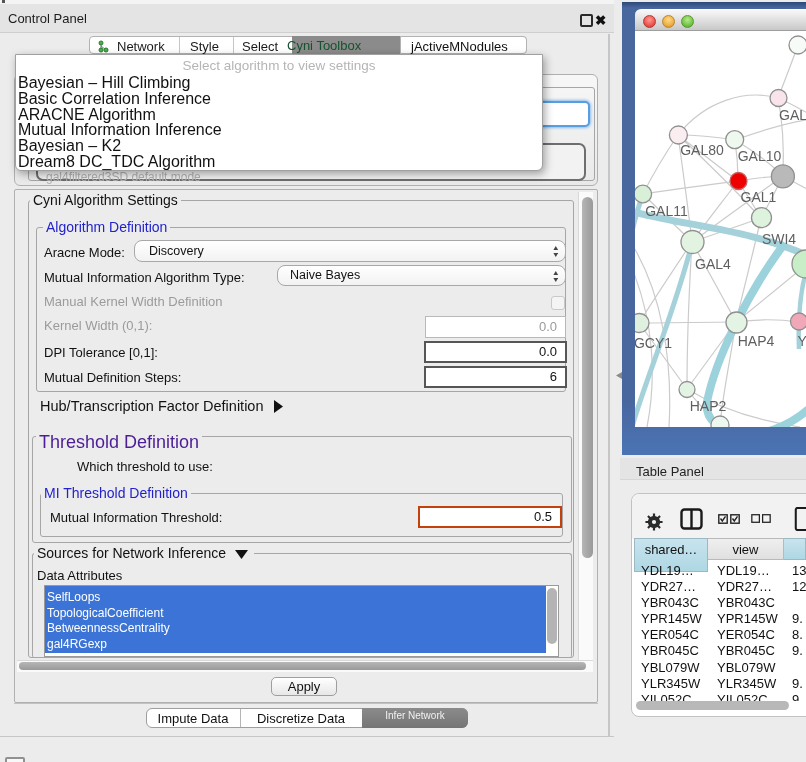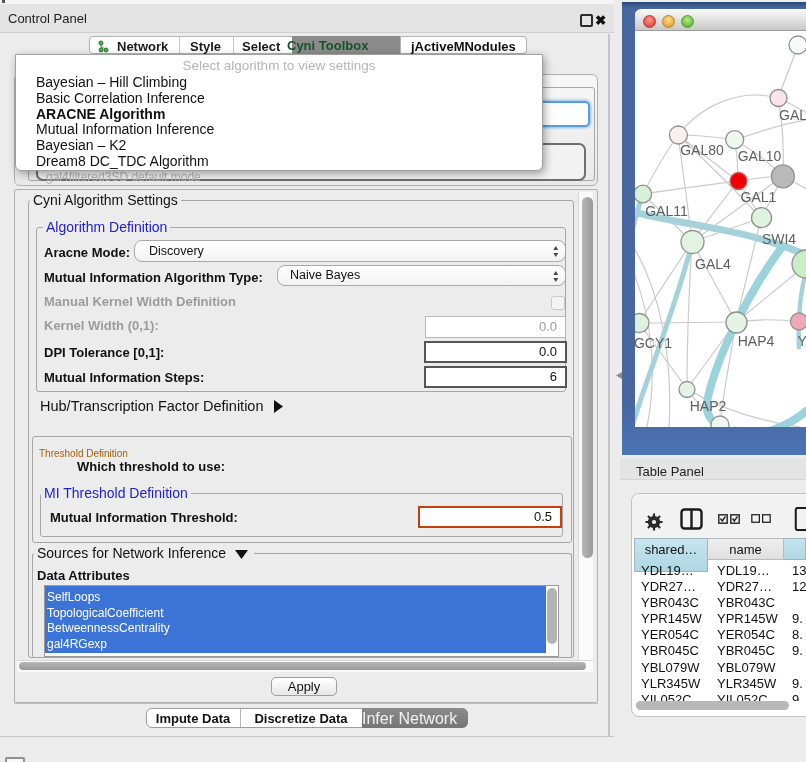--- a/index.html
+++ b/index.html
@@ -3,21 +3,21 @@
 <style>
 *{margin:0;padding:0;box-sizing:border-box}
 html,body{width:806px;height:762px;overflow:hidden}
 body{position:relative;background:#ececec;font-family:"Liberation Sans",sans-serif;font-size:13px;color:#111}
 .abs{position:absolute}
 .grp{position:absolute;border:1px solid #a6a6a6;border-radius:4px}
 .glab{position:absolute;background:#ececec;padding:0 3px;line-height:14px;white-space:nowrap}
 .fld{position:absolute;background:#fff;text-align:right;padding-right:8px;line-height:20px}
 .combo{position:absolute;background:linear-gradient(#ffffff,#f2f2f2);border:1px solid #a8a8a8;border-radius:8px;line-height:21px;padding-left:14px;white-space:nowrap;font-size:12.5px}
 .arr{position:absolute;right:7px;top:4px;width:5.5px;height:13px}
-.b{font-weight:bold}
+.b{font-weight:normal}
 </style></head>
 <body>
 
 <div class="abs" style="left:0;top:0;width:614px;height:740px;background:#ececec">
   <div class="abs" style="left:0;top:0;width:614px;height:4px;background:#f4f4f4"></div>
   <div class="abs" style="left:2px;top:0;width:3px;height:3px;background:#555"></div>
   <div class="abs" style="left:0;top:4px;width:614px;height:29px;background:#e4e4e4;border-bottom:1px solid #cfcfcf"></div>
   <div class="abs" style="left:8px;top:11px;font-size:13px;color:#1c1c1c">Control Panel</div>
   <div class="abs" style="left:580px;top:14px;width:13px;height:13px;border:2px solid #2a2a2a;border-radius:2px"></div>
   <div class="abs" style="left:595px;top:12px;font-size:13.5px;font-weight:bold;color:#111">✖</div>
@@ -76,30 +76,30 @@
 
   <div class="abs b" style="left:44px;top:294px;color:#9b9b9b">Manual Kernel Width Definition</div>
   <div class="abs" style="left:551px;top:296px;width:14px;height:14px;background:#f4f4f4;border:1px solid #c9c9c9;border-radius:3px"></div>
 
   <div class="abs b" style="left:44px;top:318px;color:#9b9b9b">Kernel Width (0,1):</div>
   <div class="fld" style="left:425px;top:316px;width:141px;height:22px;border:1px solid #b9b9b9;color:#9b9b9b">0.0</div>
 
   <div class="abs b" style="left:44px;top:345px">DPI Tolerance [0,1]:</div>
   <div class="fld" style="left:424px;top:341px;width:143px;height:22px;border:2px solid #565656;line-height:18px">0.0</div>
 
-  <div class="abs b" style="left:44px;top:370px">Mutual Information Steps:</div>
+  <div class="abs b" style="left:44px;top:370px">Mutual Definition Steps:</div>
   <div class="fld" style="left:424px;top:366px;width:143px;height:22px;border:2px solid #565656;line-height:18px">6</div>
 
   <div class="abs" style="left:40px;top:398px;font-size:14.5px">Hub/Transcription Factor Definition</div>
   <svg class="abs" style="left:273px;top:400px" width="11" height="13" viewBox="0 0 11 13">
       <path d="M1 0 L10 6.5 L1 13 Z" fill="#111"></path>
     </svg>
 
   <div class="grp" style="left:32px;top:436px;width:540px;height:107px;border-radius:3px"></div>
-  <div class="glab" style="left:36px;top:447px;color:#a16207;font-size:10px">Threshold Definition</div>
+  <div class="glab" style="left:36px;top:435px;color:#4c1d95;font-size:18px">Threshold Definition</div>
 
   <div class="abs b" style="left:77px;top:459px">Which threshold to use:</div>
 
   <div class="grp" style="left:40px;top:493px;width:523px;height:44px;border-radius:3px"></div>
   <div class="glab" style="left:41px;top:486px;color:#2222cc;font-size:14px">MI Threshold Definition</div>
   <div class="abs b" style="left:50px;top:510px">Mutual Information Threshold:</div>
   <div class="fld" style="left:418px;top:506px;width:144px;height:22px;border:2px solid #c2410c;line-height:18px">0.5</div>
 
   <div class="grp" style="left:32px;top:553px;width:540px;height:105px;border-radius:3px;border-bottom:none"></div>
   <div class="glab" style="left:34px;top:546px;color:#111;font-size:14px">Sources for Network Inference</div>
@@ -116,27 +116,27 @@
 
   <div class="abs" style="left:271px;top:677px;width:66px;height:19px;background:linear-gradient(#ffffff,#e7e7e7);border:1px solid #9e9e9e;border-radius:5px;text-align:center;line-height:17px">Apply</div>
 
   <div class="abs" style="left:14px;top:703px;width:584px;height:1px;background:#c2c2c2"></div>
 
   <div class="abs" style="left:146px;top:708px;width:322px;height:20px;background:#fff;border:1px solid #9e9e9e;border-radius:6px"></div>
   <div class="abs b" style="left:146px;top:711px;width:94px;text-align:center">Impute Data</div>
   <div class="abs" style="left:240px;top:709px;width:1px;height:18px;background:#b5b5b5"></div>
     <div class="abs b" style="left:240px;top:711px;width:122px;text-align:center">Discretize Data</div>
   <div class="abs" style="left:362px;top:708px;width:106px;height:20px;background:linear-gradient(#8b8b8b,#757575);border-radius:0 6px 6px 0"></div>
-  <div class="abs" style="left:362px;top:710px;width:106px;text-align:left;color:#f2f2f2;font-size:16px">Infer Network</div>
+  <div class="abs" style="left:362px;top:710px;width:106px;text-align:center;color:#f2f2f2;font-size:10px">Infer Network</div>
 
   <div class="abs" style="left:0;top:736px;width:614px;height:1px;background:#c6c6c6"></div>
 
   <div class="abs" style="left:15px;top:54px;width:528px;height:117px;background:#fff;border:1px solid #a0a0a0;border-radius:0 0 6px 6px;box-shadow:2px 3px 8px rgba(0,0,0,0.35)">
     <div style="position:absolute;top:4px;left:0;width:100%;text-align:center;color:#b5b5b5;font-size:13.5px;line-height:14px">Select algorithm to view settings</div>
-    <div style="padding-top:20px;padding-left:20px;line-height:15.8px;font-size:14px">Bayesian – Hill Climbing<br>Basic Correlation Inference<br><span class="b">ARACNE Algorithm</span><br>Mutual Information Inference<br>Bayesian – K2<br>Dream8 DC_TDC Algorithm</div>
+    <div style="padding-top:20px;padding-left:2px;line-height:15.8px;font-size:16px">Bayesian – Hill Climbing<br>Basic Correlation Inference<br><span class="b">ARACNE Algorithm</span><br>Mutual Information Inference<br>Bayesian – K2<br>Dream8 DC_TDC Algorithm</div>
   </div>
 </div>
 
 <div class="abs" style="left:5px;top:757px;width:20px;height:12px;border:2.5px solid #909090;border-radius:2px;background:#f8f8f8"></div>
 
 <svg class="abs" style="left:616px;top:372px" width="6" height="7" viewBox="0 0 6 7">
     <path d="M6 0 L0 3.5 L6 7 Z" fill="#8a8a8a"></path>
   </svg>
 
 <div class="abs" style="left:622px;top:2px;width:184px;height:453px;background:linear-gradient(#2c4878,#48679f 6px,#48679f 88%,#4b74b4)"></div>
@@ -252,21 +252,21 @@
     <rect x="12.8" y="0.8" width="8.4" height="8.4" fill="none" stroke="#222" stroke-width="1.4"></rect>
   </svg>
 
   <svg class="abs" style="left:161px;top:13px" width="24" height="24" viewBox="0 0 24 26">
     <path d="M2 3 a2 2 0 0 1 2-2 H15 L22 8 V23 a2 2 0 0 1 -2 2 H4 a2 2 0 0 1 -2-2 Z" fill="none" stroke="#1a1a1a" stroke-width="2.2"></path>
     <path d="M15 1 V8 H22" fill="none" stroke="#1a1a1a" stroke-width="2.2"></path>
   </svg>
 </div>
 
 <div class="abs" style="left:634px;top:538px;width:74px;height:34px;background:linear-gradient(#c8e4ee,#aed7e4);border:1px solid #9cb8c2;text-align:center;line-height:21px">shared…</div>
-<div class="abs" style="left:708px;top:538px;width:76px;height:22px;background:linear-gradient(#efefef,#e0e0e0);border:1px solid #b9b9b9;border-left:none;text-align:center;line-height:21px">name</div>
+<div class="abs" style="left:708px;top:538px;width:76px;height:22px;background:linear-gradient(#efefef,#e0e0e0);border:1px solid #b9b9b9;border-left:none;text-align:center;line-height:21px">view</div>
 <div class="abs" style="left:784px;top:538px;width:22px;height:22px;background:linear-gradient(#c8e4ee,#aed7e4);border:1px solid #9cb8c2;border-left:none"></div>
 
 <div class="abs" style="left:634px;top:563px;width:172px;height:138px;overflow:hidden;line-height:16.1px;font-size:13px">
   <div class="abs" style="left:7px;top:0">YDL19…<br>YDR27…<br>YBR043C<br>YPR145W<br>YER054C<br>YBR045C<br>YBL079W<br>YLR345W<br>YIL052C</div>
   <div class="abs" style="left:83px;top:0">YDL19…<br>YDR27…<br>YBR043C<br>YPR145W<br>YER054C<br>YBR045C<br>YBL079W<br>YLR345W<br>YIL052C</div>
   <div class="abs" style="left:158px;top:0">13<br>12<br><br>9.<br>8.<br>9.<br><br>9.<br>9.</div>
 </div>
 <div class="abs" style="left:636px;top:701px;width:153px;height:9px;background:#b8b8b8;border-radius:5px"></div>
 
 </body></html>

